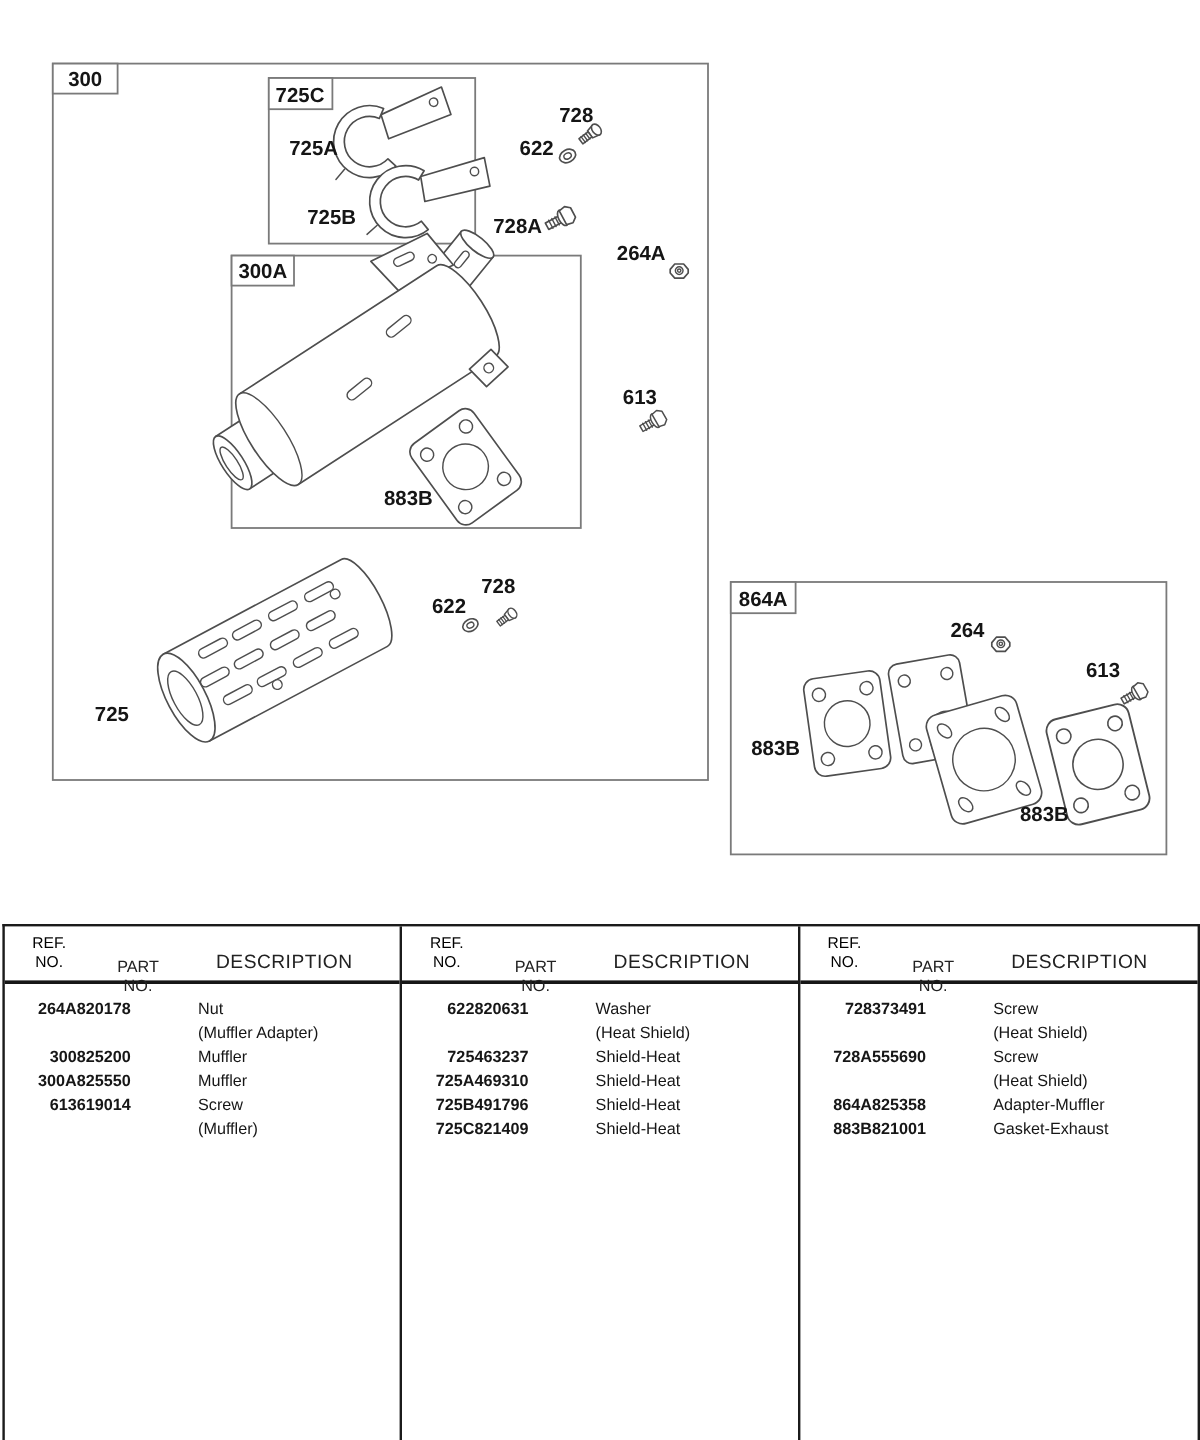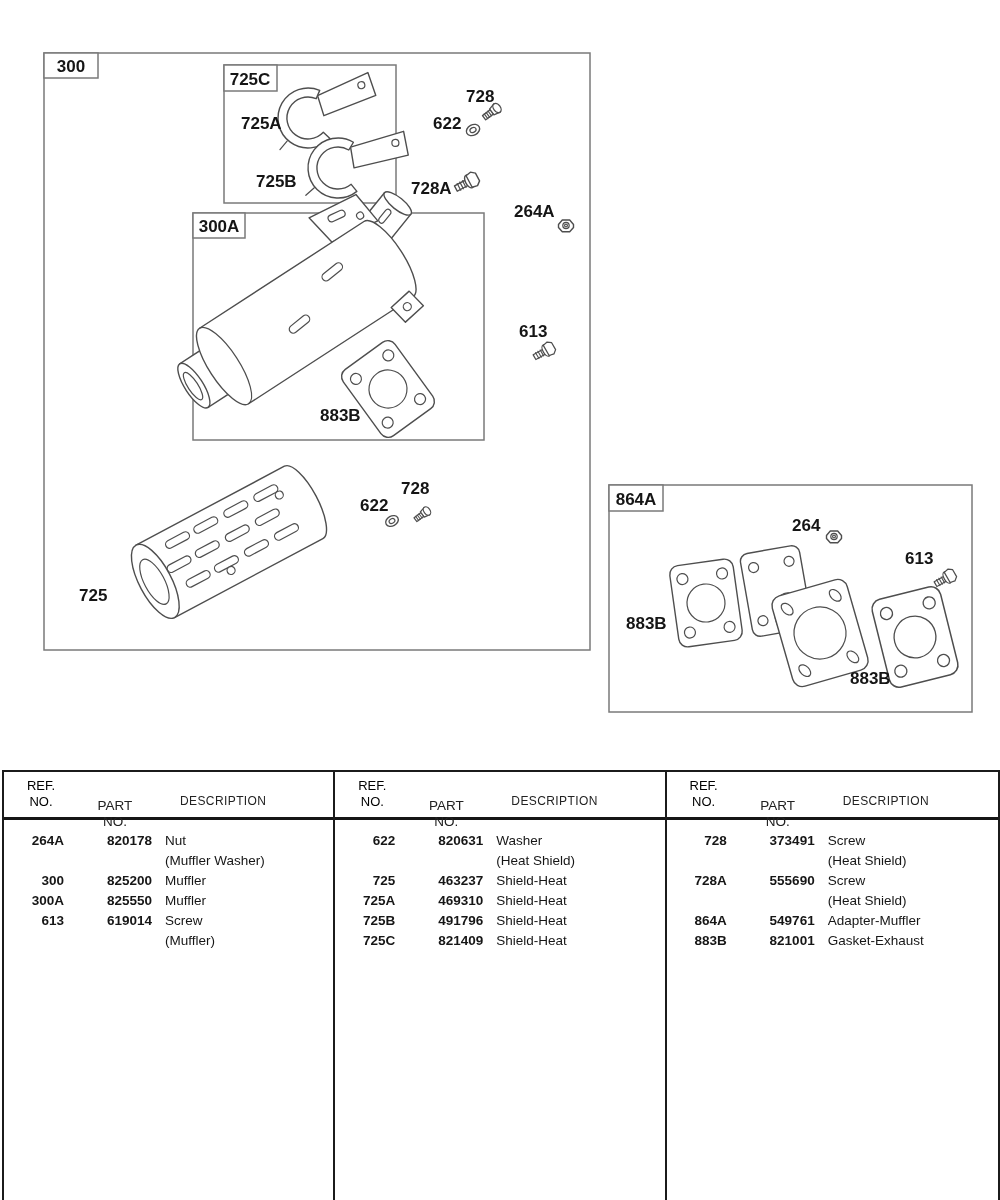--- a/index.html
+++ b/index.html
@@ -18,25 +18,25 @@
 
   
   .parts-table{position:absolute;left:2px;top:770px;width:994px;height:428px;
                border-top:2px solid #1b1b1b;border-left:2px solid #1b1b1b;border-right:2px solid #1b1b1b;
                display:grid;grid-template-columns:1fr 1fr 1fr;background:#fff;}
   .col{position:relative;border-right:2px solid #1b1b1b;}
   .col:last-child{border-right:none;}
   .col-header{position:relative;height:45px;border-bottom:3px solid #161616;}
   .h-ref{position:absolute;left:8px;top:6px;width:58px;text-align:center;font-size:13px;line-height:16px;color:#000000;}
   .h-part{position:absolute;left:70px;top:6px;width:82px;text-align:center;font-size:13.5px;line-height:16px;color:#222;margin-top:20px;}
-  .h-desc{position:absolute;left:176px;top:22px;font-size:12px;color:#222;letter-spacing:.4px;}
+  .h-desc{position:absolute;left:176px;top:22px;font-size:16px;color:#222;letter-spacing:.4px;}
   .col-body{padding-top:11px;}
   .row{display:grid;grid-template-columns:60px 88px 1fr;font-size:13.5px;line-height:20px;}
   .cell.ref{text-align:right;font-weight:700;}
-  .cell.part{text-align:right;font-weight:700;}
+  .cell.part{text-align:left;font-weight:700;}
   .cell.desc{padding-left:13px;}
 </style>
 </head>
 <body>
 
 <div class="page">
 
   <svg class="diagram" width="1000" height="765" viewBox="0 0 1000 765">
 
     <defs>
@@ -224,21 +224,21 @@
         </div>
         <div class="h-desc">DESCRIPTION</div>
       </div>
       <div class="col-body">
 
           <div class="row">
             <div class="cell ref">264A</div>
             <div class="cell part">820178</div>
             <div class="cell desc">
               <div>Nut</div>
-              <div>(Muffler Washer)</div>
+              <div>(Muffler Adapter)</div>
             </div>
           </div>
 
           <div class="row">
             <div class="cell ref">300</div>
             <div class="cell part">825200</div>
             <div class="cell desc">
               <div>Muffler</div>
               <div></div>
             </div>
@@ -352,21 +352,21 @@
             <div class="cell ref">728A</div>
             <div class="cell part">555690</div>
             <div class="cell desc">
               <div>Screw</div>
               <div>(Heat Shield)</div>
             </div>
           </div>
 
           <div class="row">
             <div class="cell ref">864A</div>
-            <div class="cell part">549761</div>
+            <div class="cell part">825358</div>
             <div class="cell desc">
               <div>Adapter-Muffler</div>
               <div></div>
             </div>
           </div>
 
           <div class="row">
             <div class="cell ref">883B</div>
             <div class="cell part">821001</div>
             <div class="cell desc">

